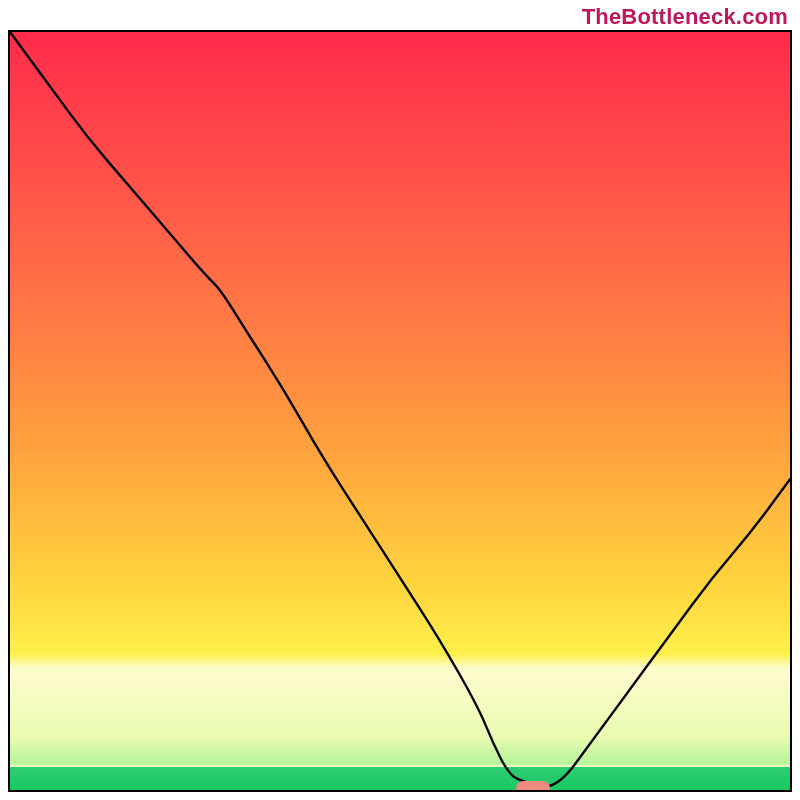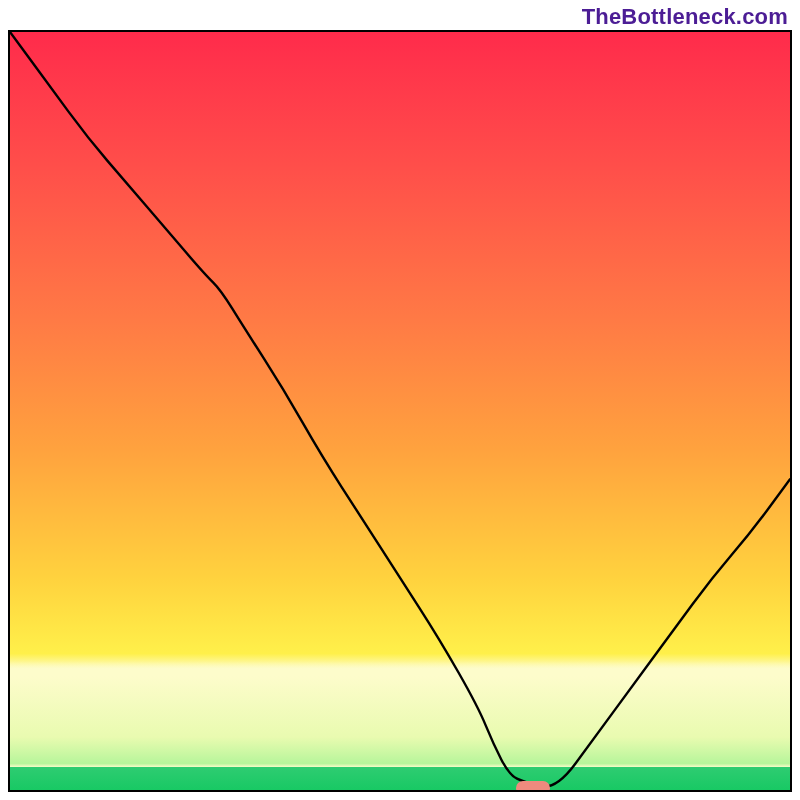--- a/index.html
+++ b/index.html
@@ -15,21 +15,21 @@
     position: relative;
     width: 800px;
     height: 800px;
   }
   .watermark {
     position: absolute;
     top: 4px;
     right: 12px;
     font-size: 22px;
     font-weight: 600;
-    color: #4c1d95;
+    color: #be185d;
     letter-spacing: 0.2px;
     z-index: 10;
   }
   .plot-area {
     position: absolute;
     left: 8px;
     top: 30px;
     width: 784px;   
     height: 762px;  
     border: 2px solid #000;

